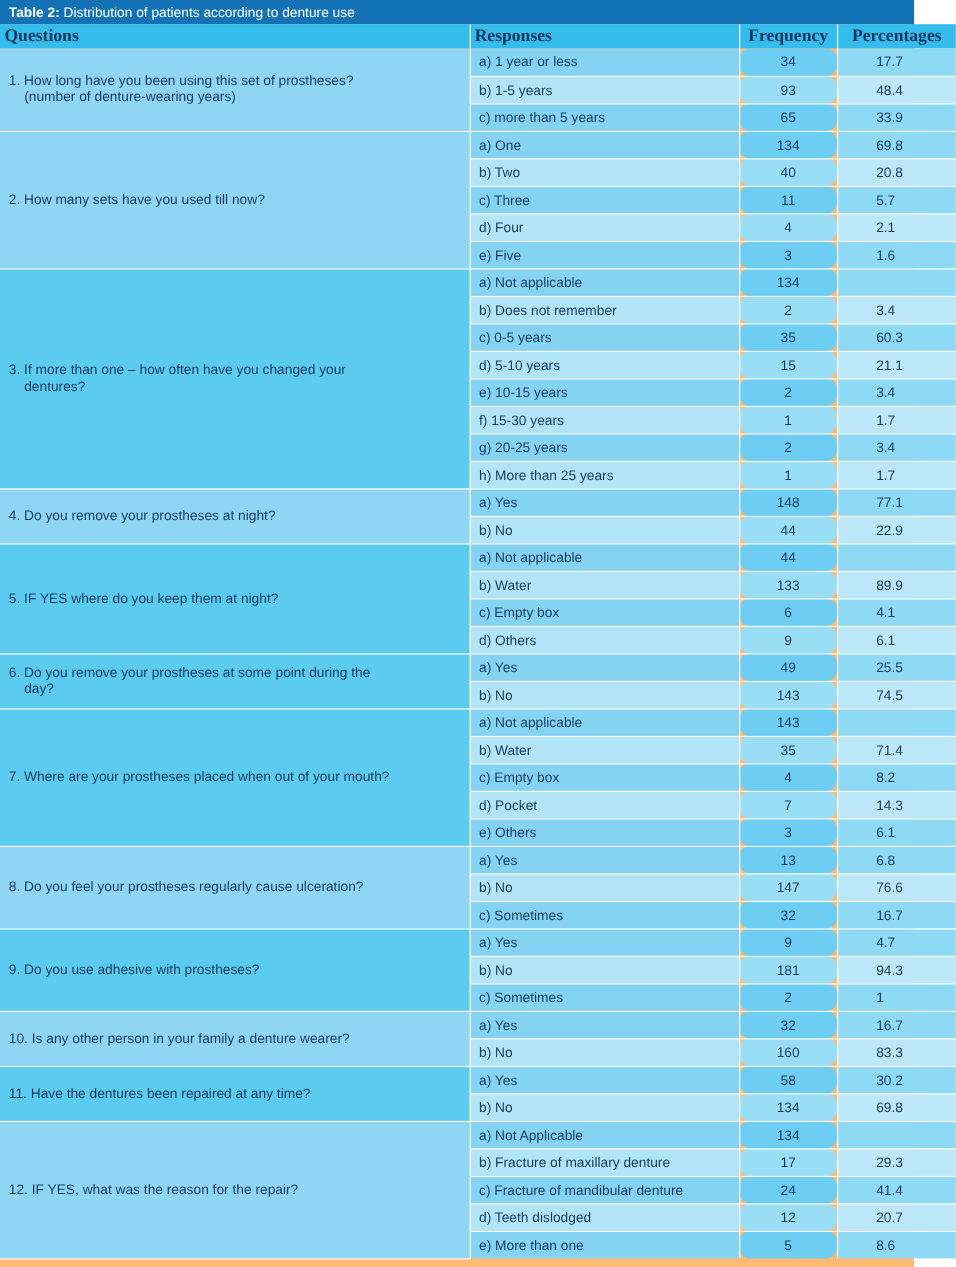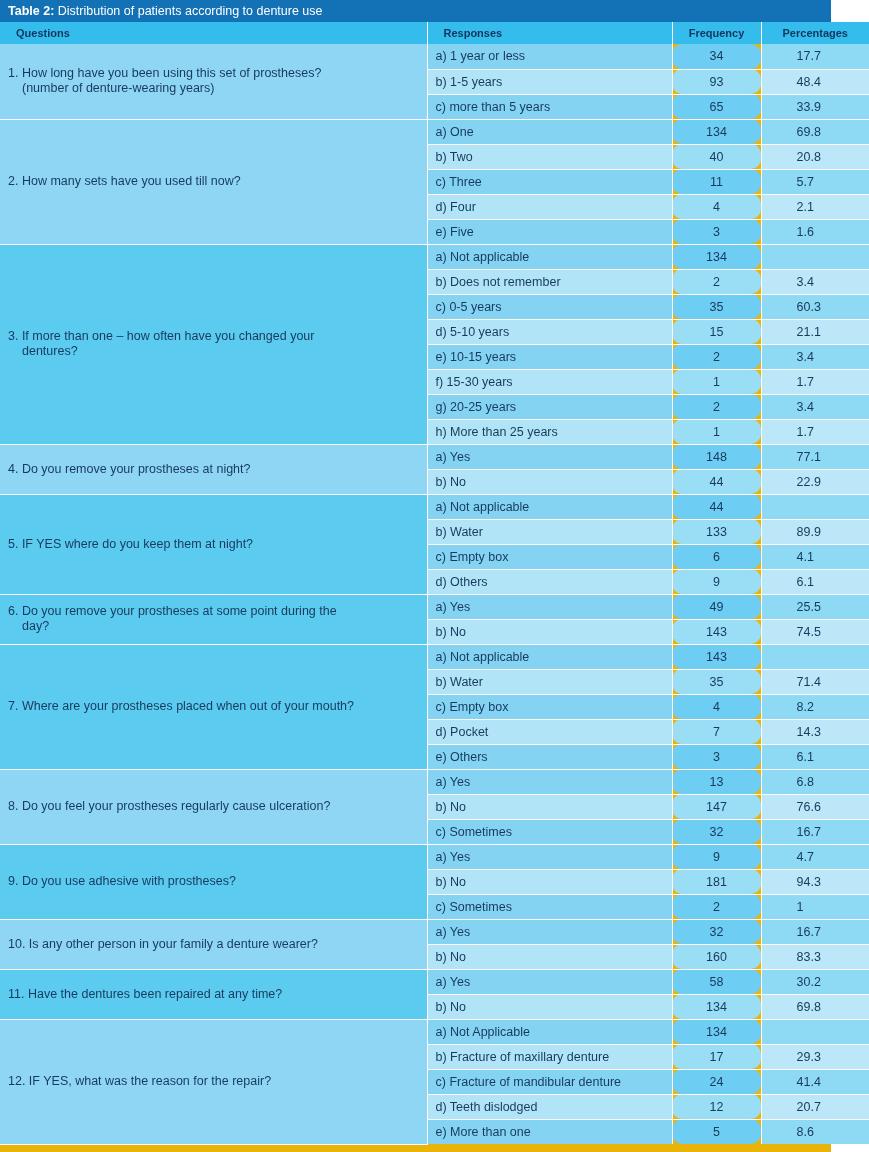--- a/index.html
+++ b/index.html
@@ -6,21 +6,21 @@
   body{
     width:869px;height:1152px;
     background:#ffffff;
     font-family:"Liberation Sans", sans-serif;
     -webkit-font-smoothing:antialiased;
   }
   #table-wrap{
     width:831px;height:1152px;
     position:relative;
     box-sizing:border-box;
-    background:#eab308;
+    background:#fdba74;
   }
   
   .caption{
     height:22px;
     background:#1272b5;
     color:#ffffff;
     font-size:12.5px;
     line-height:22px;
     padding-left:8px;
     white-space:nowrap;
@@ -37,28 +37,29 @@
     table-layout:fixed;
   }
   table.tbl col.c-q{width:427px;}
   table.tbl col.c-r{width:245px;}
   table.tbl col.c-f{width:89px;}
   table.tbl col.c-p{width:108px;}
 
   thead th{
     background:#34bdec;
     color:#10365e;
-    font-size:11px;
+    font-size:16px;
     font-weight:bold;
     height:22px;
-    padding:0 16px;
+    padding:0 4px;
     box-sizing:border-box;
     border:0;
     border-right:1px solid #ffffff;
     white-space:nowrap;
+    font-family:Liberation Serif, serif;
   }
   thead th.h-q{text-align:left;}
   thead th.h-r{text-align:left;}
   thead th.h-f{text-align:center;}
   thead th.h-p{text-align:center;border-right:0;}
 
   tbody td{
     font-size:12.5px;
     color:#173a5e;
     padding:0 8px;

